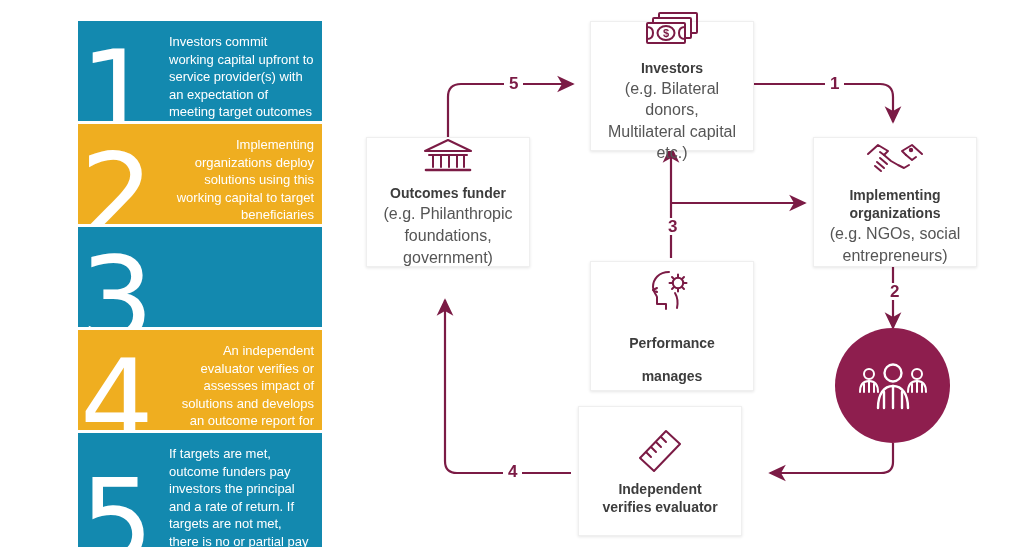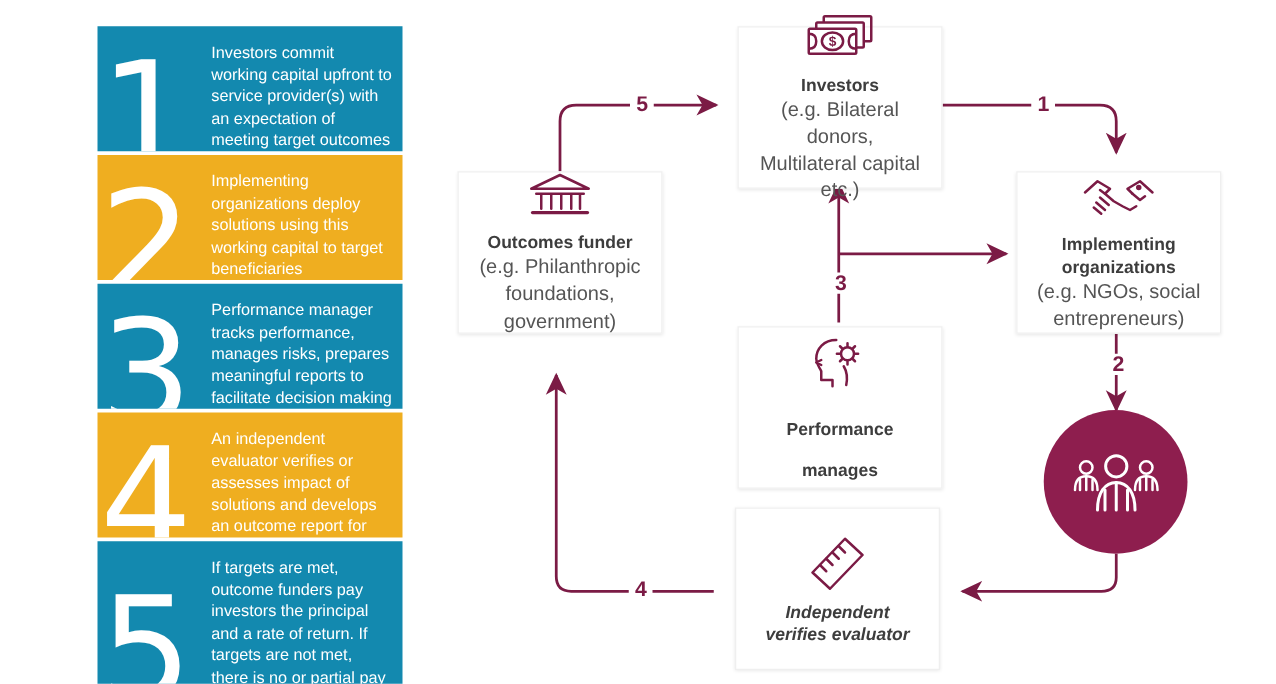--- a/index.html
+++ b/index.html
@@ -47,21 +47,21 @@
   .step-text {
     position: absolute;
     left: 91px;
     top: 12px;
     right: 8px;
     font-size: 13px;
     line-height: 1.35;
     color: #ffffff;
     font-family: "Liberation Sans", sans-serif;
   }
-  .step-block.gold .step-text { color: #ffffff; }
+  .step-block.gold .step-text { color: #ffffff; text-align: right; }
 
   
   #diagram {
     position: absolute;
     left: 340px;
     top: 0;
     width: 681px;
     height: 547px;
   }
 
@@ -140,21 +140,20 @@
     <div class="step-text">Investors commit working capital upfront to service provider(s) with an expectation of meeting target outcomes</div>
   </div>
 
   <div class="step-block gold" style="top:103px;height:100px;">
     <div class="step-number">2</div>
     <div class="step-text">Implementing organizations deploy solutions using this working capital to target beneficiaries</div>
   </div>
 
   <div class="step-block teal" style="top:206px;height:100px;">
     <div class="step-number">3</div>
-    <div class="step-text">Performance manager tracks performance, manages risks, prepares meaningful reports to facilitate decision making</div>
   </div>
 
   <div class="step-block gold" style="top:309px;height:100px;">
     <div class="step-number">4</div>
     <div class="step-text">An independent evaluator verifies or assesses impact of solutions and develops an outcome report for the outcome funders</div>
   </div>
 
   <div class="step-block teal" style="top:412px;height:116px;">
     <div class="step-number">5</div>
     <div class="step-text">If targets are met, outcome funders pay investors the principal and a rate of return. If targets are not met, there is no or partial pay out</div>
@@ -262,21 +261,21 @@
           <circle cx="31" cy="16" r="5.2"></circle>
           <path d="M31,7.5 L31,10.5 M31,21.5 L31,24.5 M22.5,16 L25.5,16 M36.5,16 L39.5,16
                    M25,10 L27,12 M35,20 L37,22 M37,10 L35,12 M27,20 L25,22"></path>
         </g>
       </svg>
     </span>
     <div class="node-title">Performance</div>
     <div class="node-title">manages</div>
   </div>
 
-  <div class="node-box" style="left:248px;top:406px;width:164px;height:130px;font-style:italic;">
+  <div class="node-box" style="left:238px;top:406px;width:164px;height:130px;">
     <span class="node-icon">
       <svg width="52" height="46" viewBox="0 0 52 46">
         <g fill="none" stroke="#7B1B45" stroke-width="2" stroke-linejoin="round" stroke-linecap="round">
           <path d="M6,32 L32,5 L46,18 L20,45 Z"></path>
           <path d="M12,26 L17,31 M17,21 L22,26 M22,16 L27,21 M27,11 L32,16"></path>
         </g>
       </svg>
     </span>
     <div class="node-title">Independent</div>
     <div class="node-title">verifies evaluator</div>

